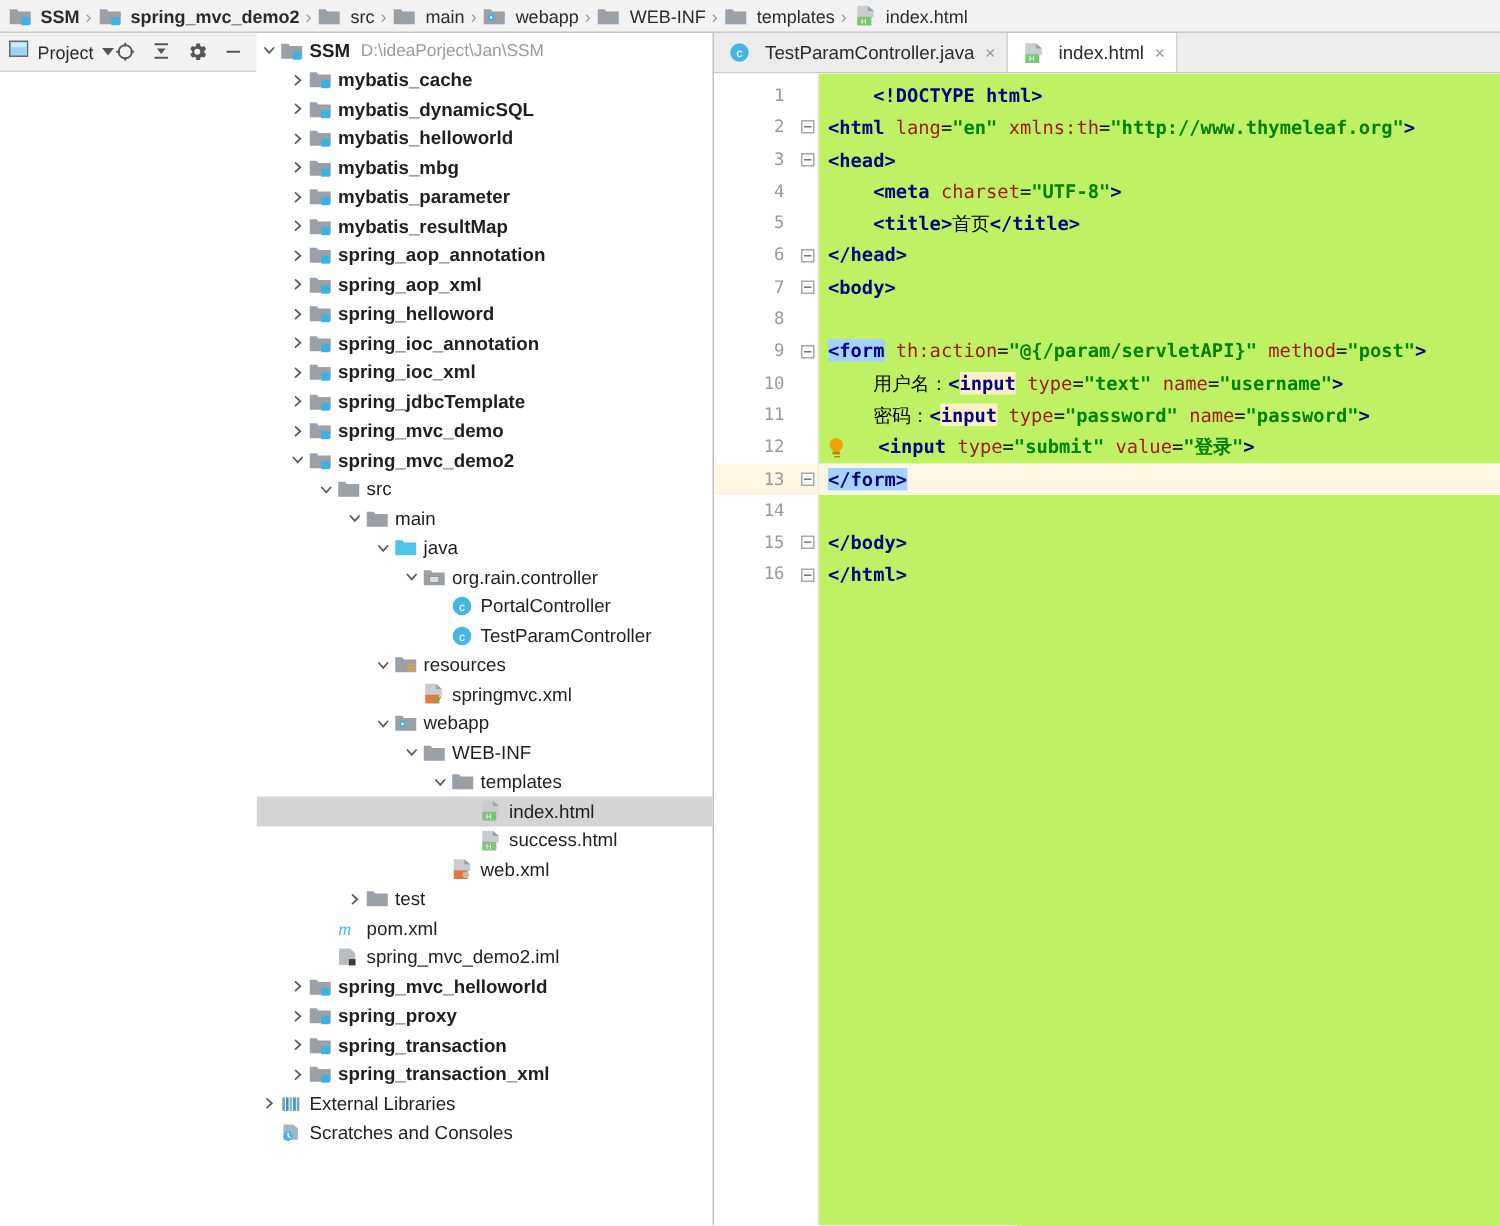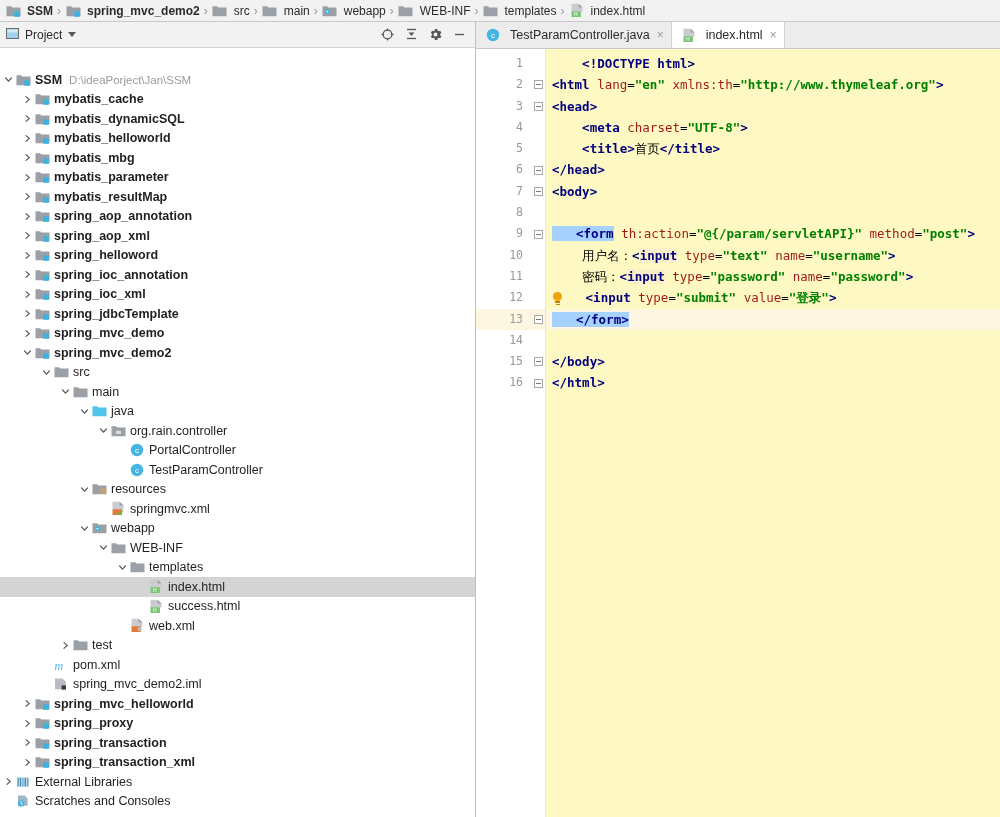--- a/index.html
+++ b/index.html
@@ -29,23 +29,22 @@
   .crumb-sep { color: #999; font-size: 12px; padding: 0 1px; }
 
   
   #main { display: flex; height: 795px; width: 1000px; }
 
   
   #project-panel {
     width: 476px; height: 795px;
     background: #ffffff;
     border-right: 1px solid #c0c0c0;
-    display: flex; flex-direction: column;
+    display: flex; flex-direction: row;
     position: relative;
-    gap: 20px;
   }
   #project-header {
     height: 26px; min-height: 26px;
     background: #f2f2f2;
     border-bottom: 1px solid #d5d5d5;
     display: flex; align-items: center;
     padding: 0 6px;
   }
   #project-header .ph-left { display: flex; align-items: center; gap: 6px; flex: 1; }
   #project-title { font-size: 12px; color: #2b2b2b; }
@@ -108,39 +107,39 @@
     position: relative;
   }
   #fold-col {
     width: 14px; min-width: 14px; background: #ffffff;
     padding-top: 4px; border-right: 1px solid #e8e8e8;
     position: relative;
   }
   #code {
     flex: 1; padding-top: 4px;
     font-family: "DejaVu Sans Mono", monospace; font-size: 12.5px;
-    position: relative; background: #fef9c3;
+    position: relative; background: #bef264;
   }
   .ln { height: 21.3px; line-height: 21.3px; padding-right: 9px; }
   .fcell { height: 21.3px; line-height: 21.3px; display:flex; align-items:center; justify-content:center; }
   .fold-box {
     width: 9px; height: 9px; border: 1px solid #a8a8a8; background: #fff;
     display:flex; align-items:center; justify-content:center; position:relative;
   }
   .fold-box:after { content:""; position:absolute; width:5px; height:1px; background:#777; }
   .cl { height: 21.3px; line-height: 21.3px; padding-left: 6px; white-space: pre; }
   .cl.hl-line { background: #fdf7e2; }
 
   
   .tg   { color: #000080; font-weight: bold; }   
   .at   { color: #9e1a1a; font-weight: normal; }   
   .vl   { color: #008000; font-weight: bold; }   
   .pl   { color: #000000; }                      
   .doct { color: #000080; font-weight: bold; }
-  .sel  { background: #a6d2ff; padding-left: 24px; }                 
+  .sel  { background: #a6d2ff; }                 
   .mark { background: #fbefc8; }               
 
   .bulb { width: 11px; height: 13px; position: relative; display:inline-block; vertical-align: middle;}
   .bulb .b-glass { position:absolute; top:0; left:1px; width:9px; height:9px; border-radius:50%; background:#f0a30a;}
   .bulb .b-base  { position:absolute; top:9px; left:3px; width:5px; height:2px; background:#c08400;}
   .bulb .b-base2 { position:absolute; top:11.5px; left:3.5px; width:4px; height:1.5px; background:#c08400;}
 </style>
 </head>
 <body>
 

